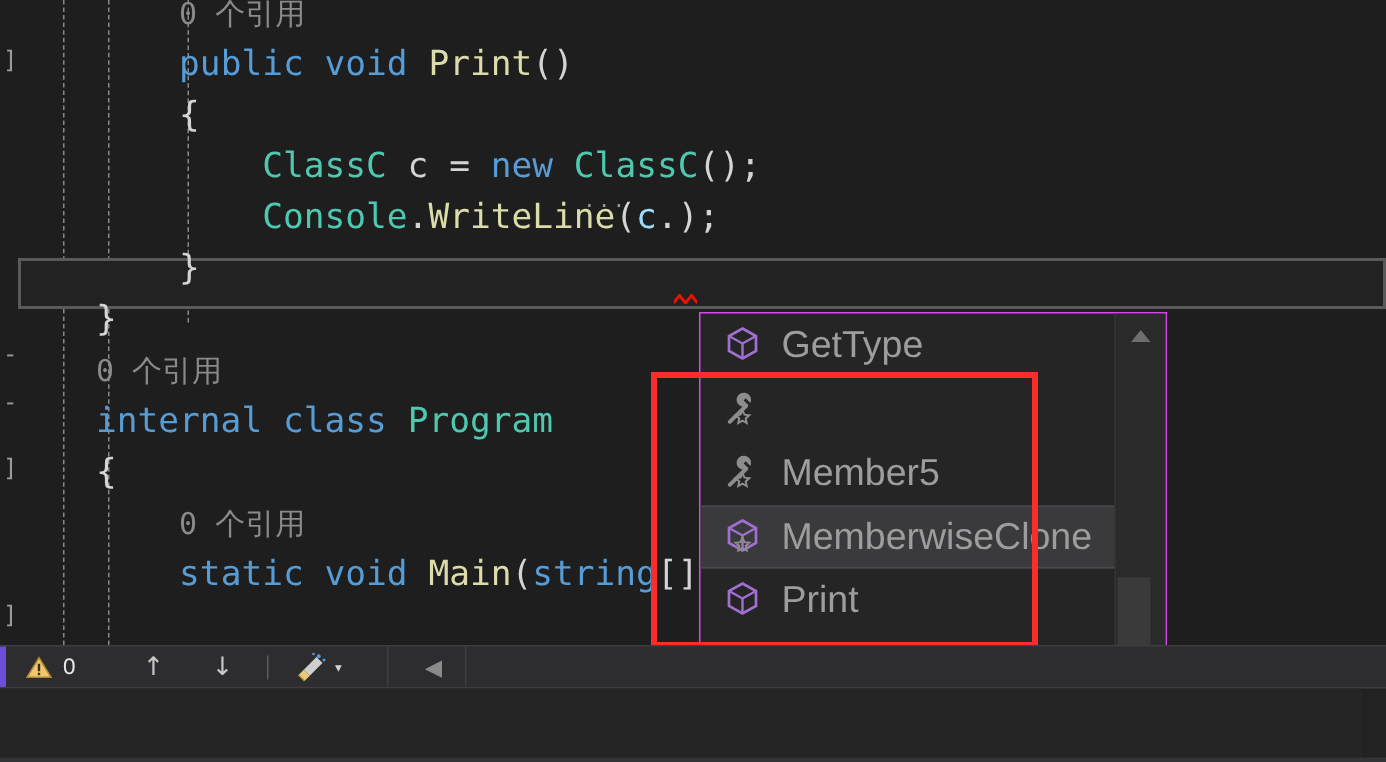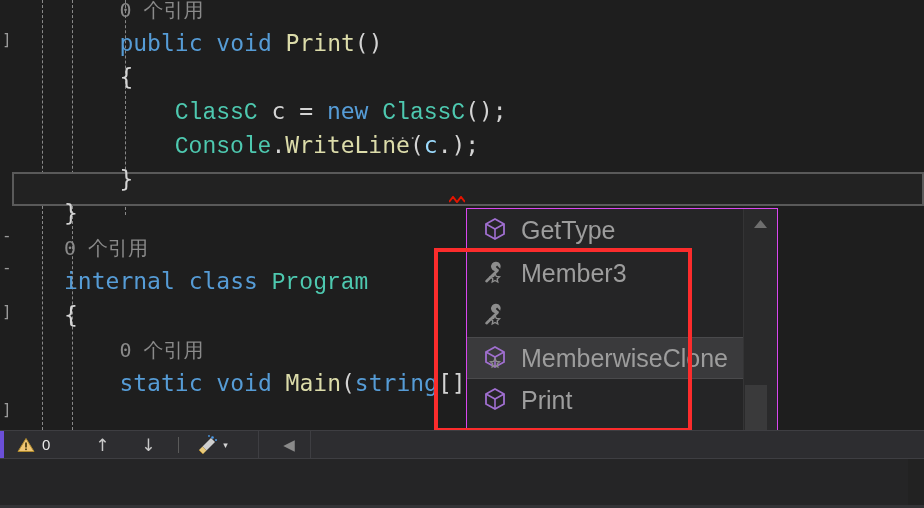--- a/index.html
+++ b/index.html
@@ -87,21 +87,21 @@
     left: 12px;
     top: 172px;
     width: 912px;
     height: 34px;
     border: 2px solid #5a5a5a;
     box-sizing: border-box;
     background: #222222;
   }
 
   .kw      { color: #569cd6; }
-  .type    { color: #4ec9b0; font-family: Liberation Mono, monospace; }
+  .type    { color: #4ec9b0; }
   .method  { color: #dcdcaa; }
   .plain   { color: #d4d4d4; }
   .refs    { color: #8a8a8a; font-size: 20px; }
   .ident   { color: #9cdcfe; }
   .punct   { color: #d4d4d4; }
 
   .squiggle-dots {
     position: absolute;
     color: #9c9c9c;
     font-size: 13px;
@@ -338,28 +338,28 @@
               <path d="M14 14 L14 24" fill="none" stroke="#a06fd0" stroke-width="1.6"></path>
             </svg></span>
           <span class="is-label">GetType</span>
         </div>
         <div class="is-row">
           <span class="is-icon"><svg width="30" height="30" viewBox="0 0 30 30">
               <path d="M20.5 3.5 a5.5 5.5 0 1 0 3.2 9.6 l-3.6 -3.6 1.6 -1.6 3.6 3.6 a5.5 5.5 0 0 0 -4.8 -8 Z" fill="#8d8d8d" transform="translate(-4,0) scale(0.85) translate(2,1)"></path>
               <path d="M16.5 12.5 L5.5 23.2" stroke="#8d8d8d" stroke-width="2.6" stroke-linecap="round" fill="none"></path>
               <path d="M18 17.5 l1.5 3.2 3.5 0.4 -2.6 2.4 0.7 3.4 -3.1 -1.7 -3.1 1.7 0.7 -3.4 -2.6 -2.4 3.5 -0.4 Z" fill="none" stroke="#8d8d8d" stroke-width="1.5" transform="translate(-4,-2) scale(0.9) translate(2,2)"></path>
             </svg></span>
-          <span class="is-label">Member3</span>
         </div>
         <div class="is-row">
           <span class="is-icon"><svg width="30" height="30" viewBox="0 0 30 30">
               <path d="M20.5 3.5 a5.5 5.5 0 1 0 3.2 9.6 l-3.6 -3.6 1.6 -1.6 3.6 3.6 a5.5 5.5 0 0 0 -4.8 -8 Z" fill="#8d8d8d" transform="translate(-4,0) scale(0.85) translate(2,1)"></path>
               <path d="M16.5 12.5 L5.5 23.2" stroke="#8d8d8d" stroke-width="2.6" stroke-linecap="round" fill="none"></path>
               <path d="M18 17.5 l1.5 3.2 3.5 0.4 -2.6 2.4 0.7 3.4 -3.1 -1.7 -3.1 1.7 0.7 -3.4 -2.6 -2.4 3.5 -0.4 Z" fill="none" stroke="#8d8d8d" stroke-width="1.5" transform="translate(-4,-2) scale(0.9) translate(2,2)"></path>
             </svg></span>
+          <span class="is-label">Member5</span>
         </div>
         <div class="is-row selected">
           <span class="is-icon"><svg width="30" height="30" viewBox="0 0 30 30">
               <path d="M14 4 L23 9 L23 19 L14 24 L5 19 L5 9 Z" fill="none" stroke="#a06fd0" stroke-width="1.8"></path>
               <path d="M5 9 L14 14 L23 9" fill="none" stroke="#a06fd0" stroke-width="1.6"></path>
               <path d="M14 14 L14 24" fill="none" stroke="#a06fd0" stroke-width="1.6"></path>
               <path d="M18 17.5 l1.5 3.2 3.5 0.4 -2.6 2.4 0.7 3.4 -3.1 -1.7 -3.1 1.7 0.7 -3.4 -2.6 -2.4 3.5 -0.4 Z" fill="none" stroke="#8d8d8d" stroke-width="1.5" transform="translate(-4,-2) scale(0.9) translate(2,2)"></path>
             </svg></span>
           <span class="is-label">MemberwiseClone</span>
         </div>

